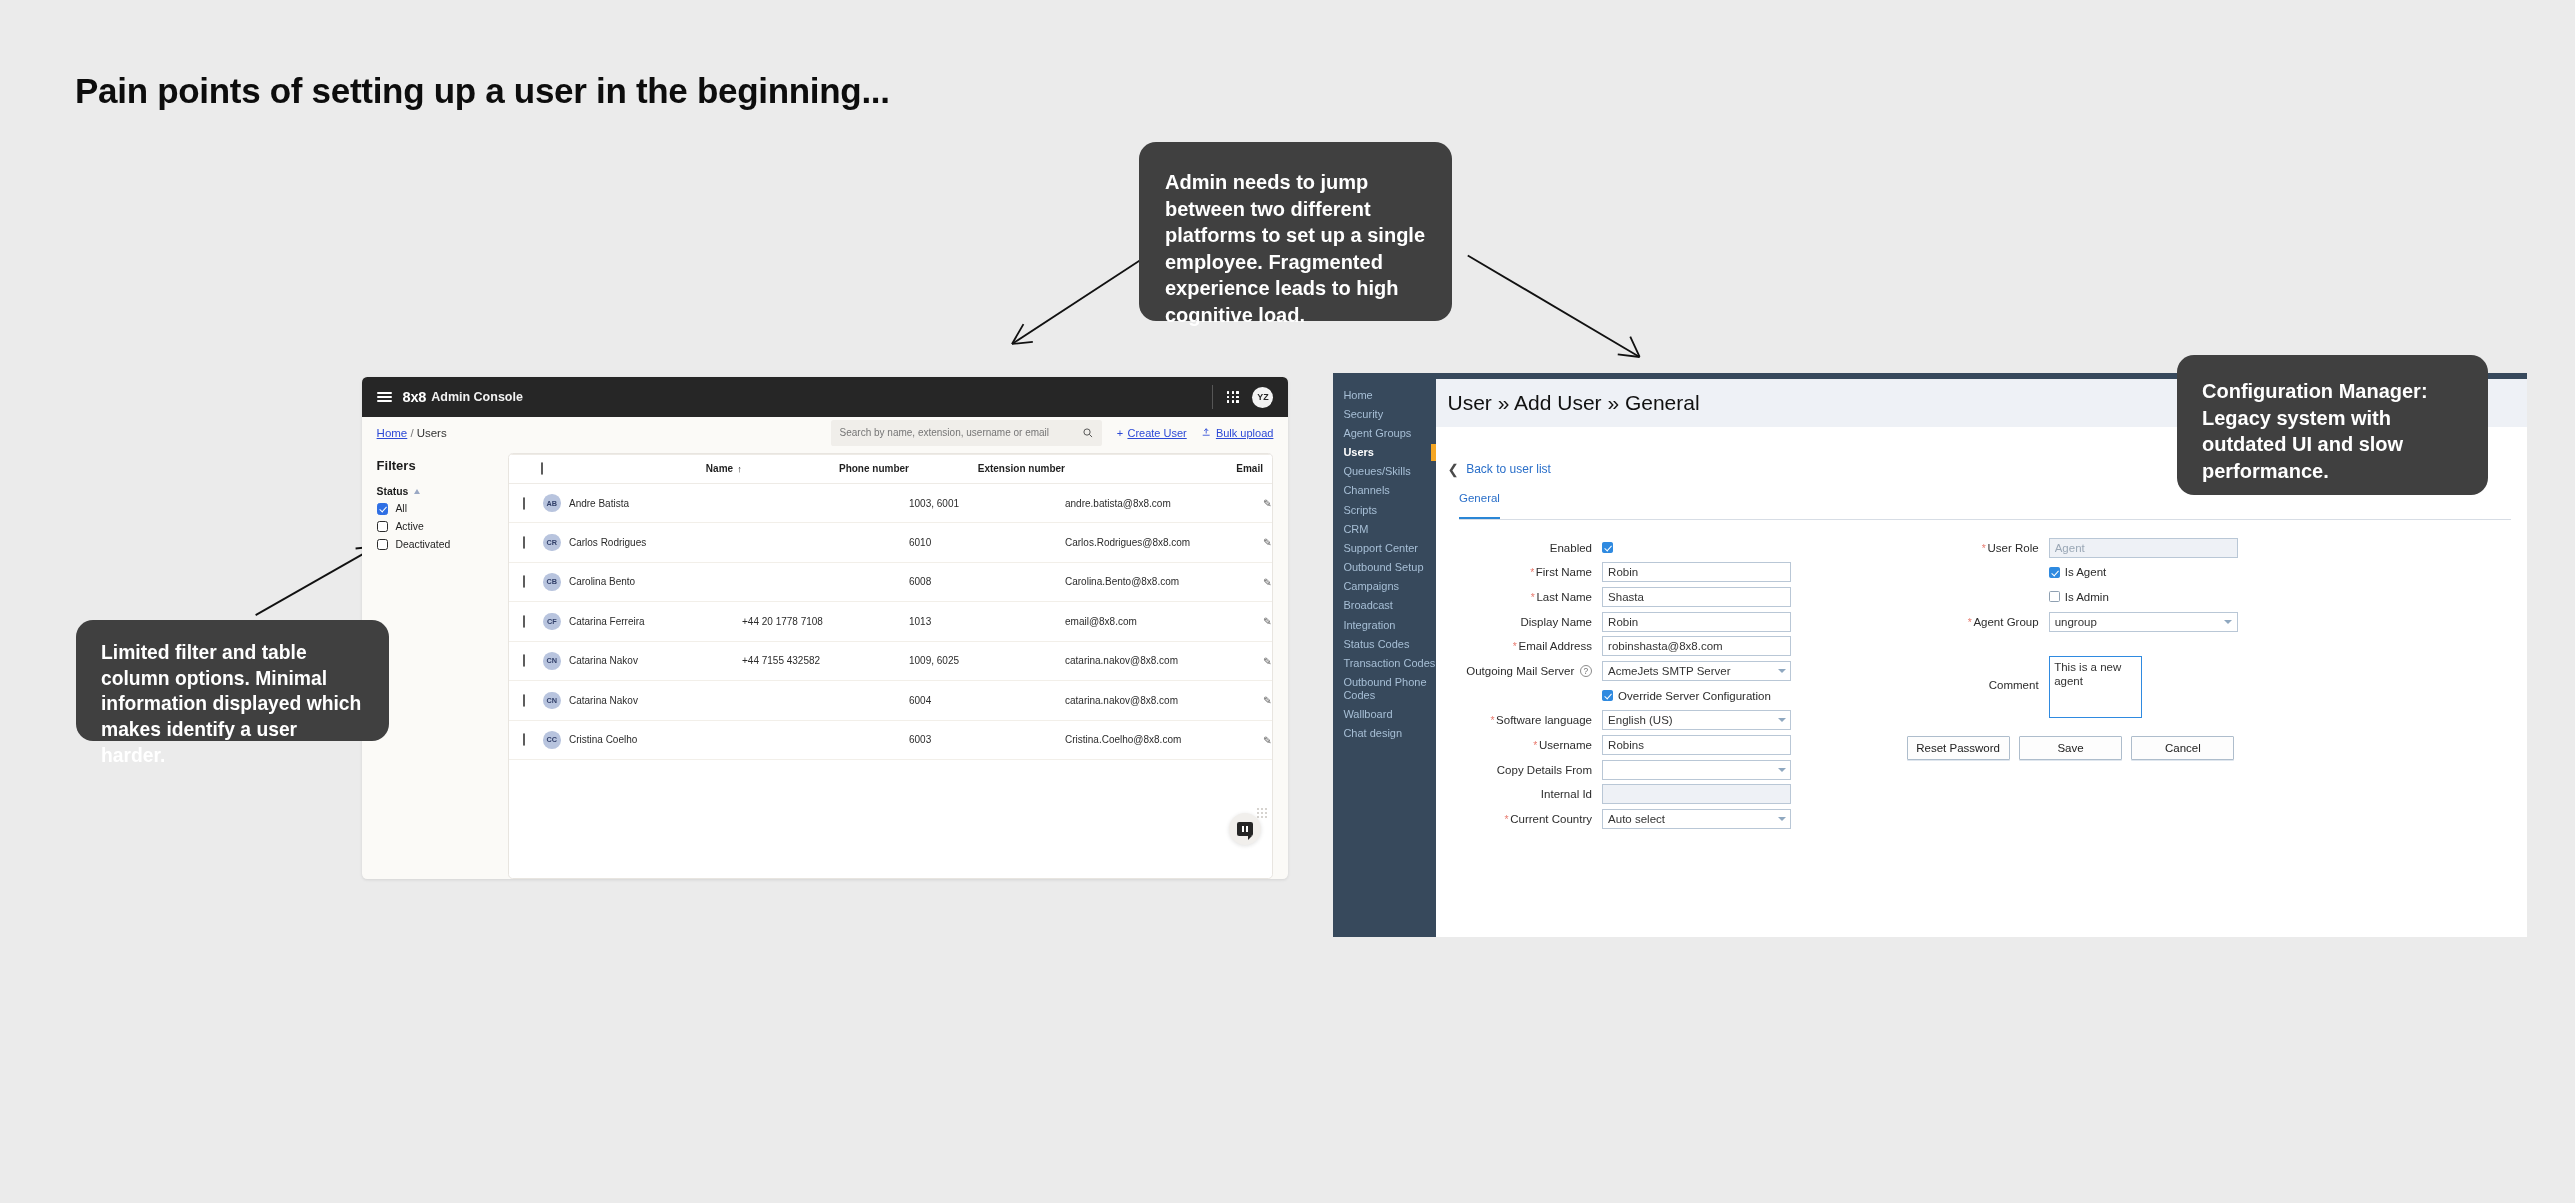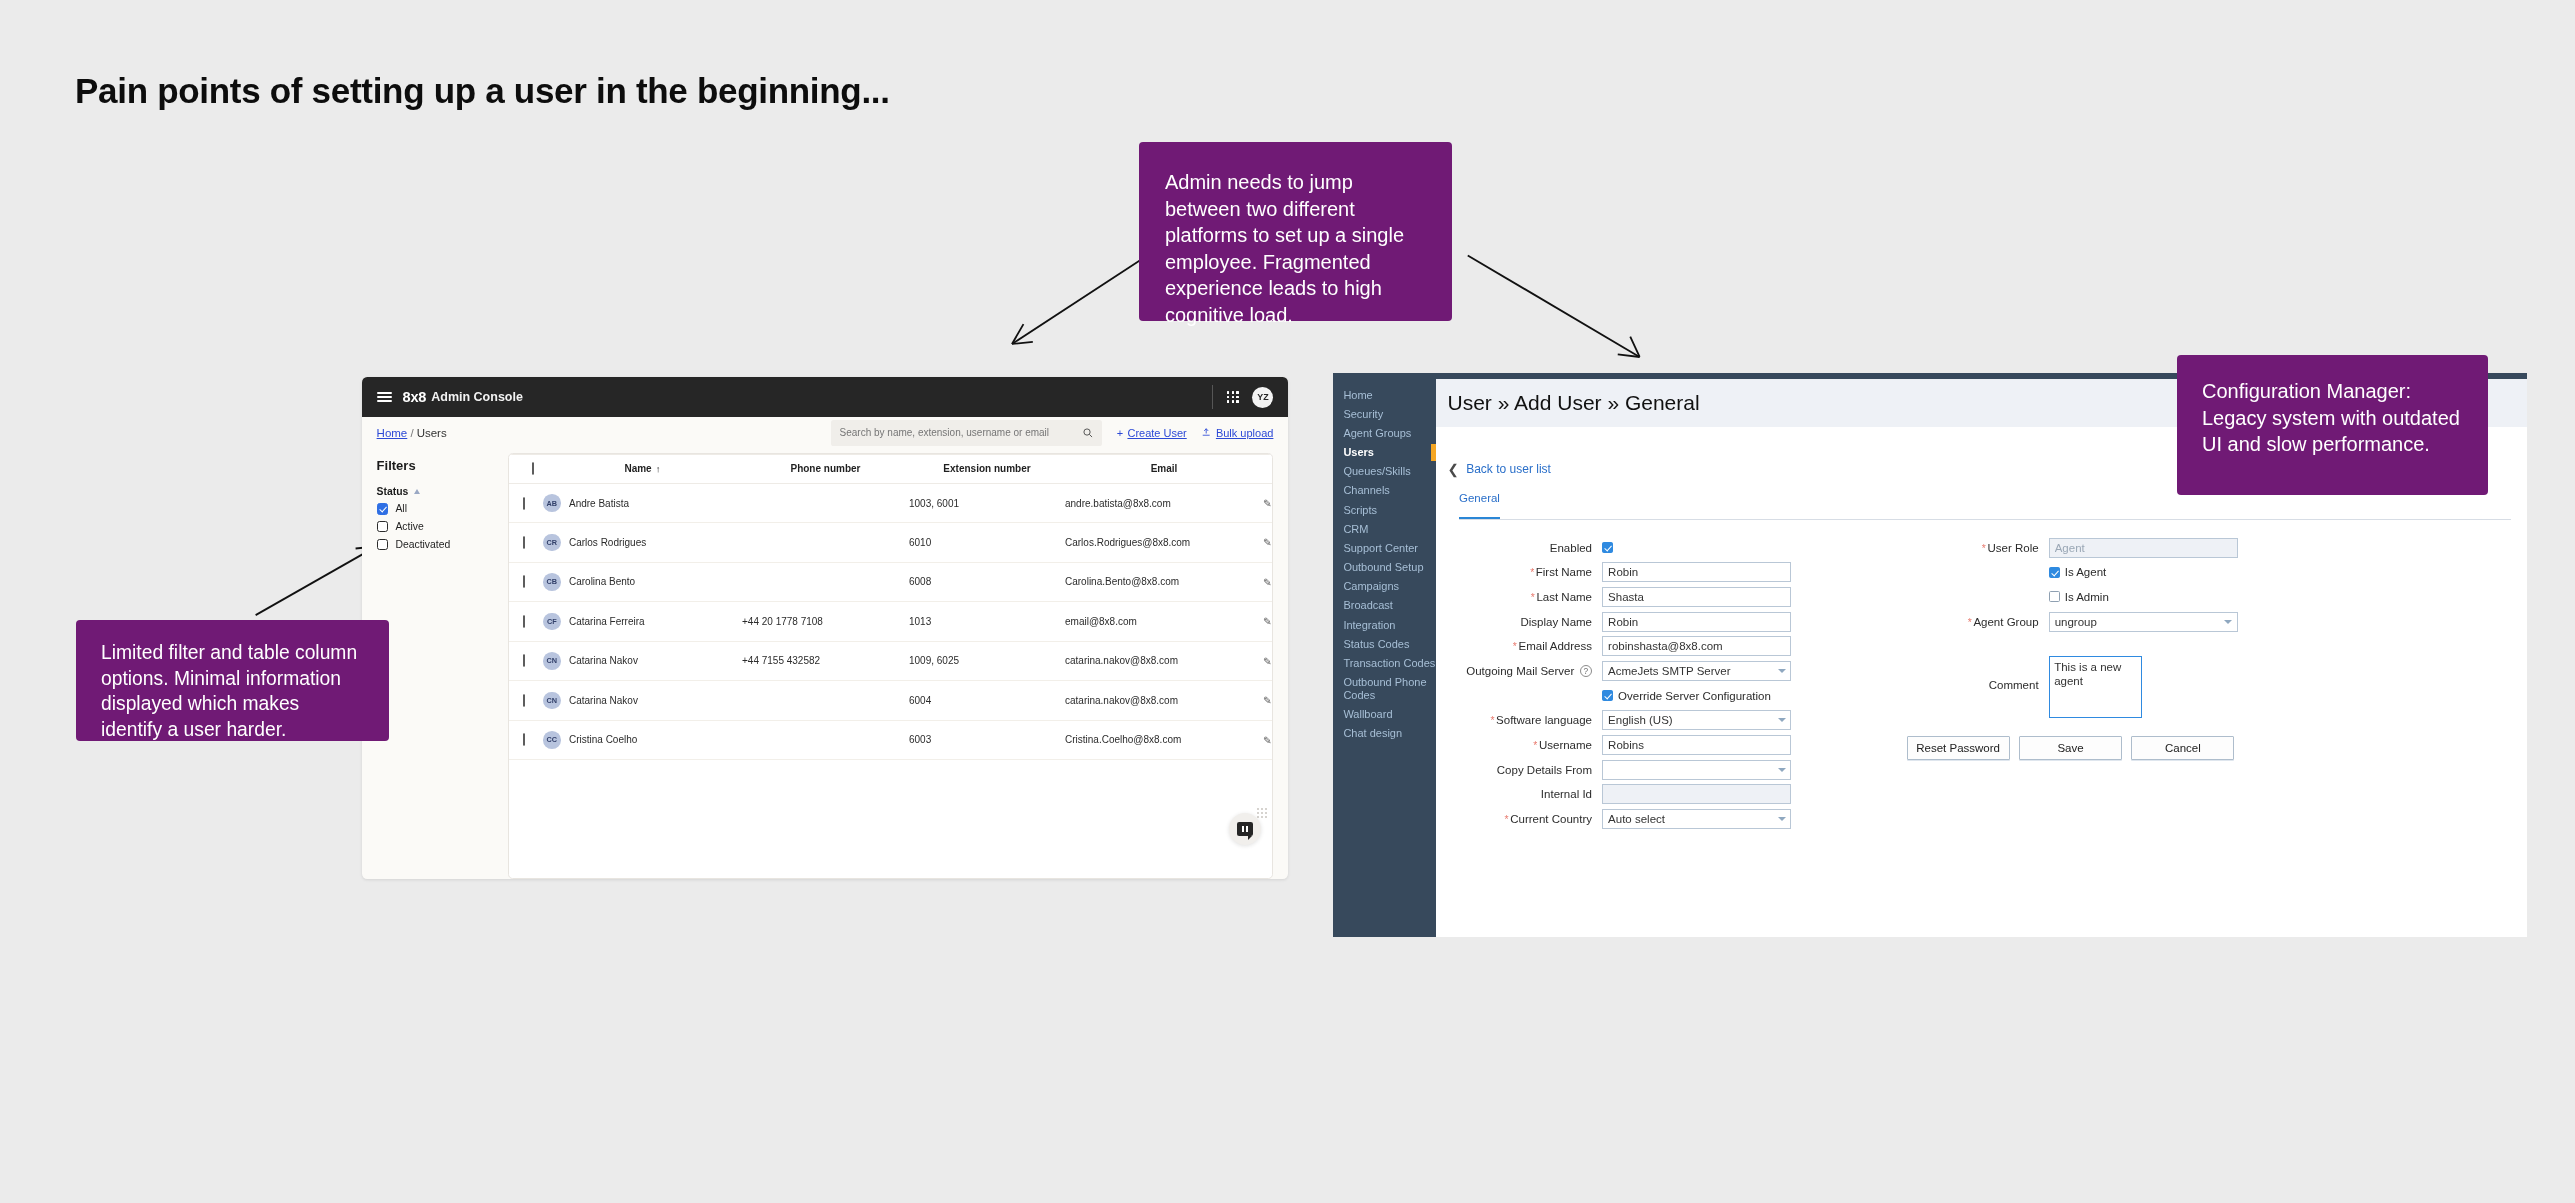--- a/index.html
+++ b/index.html
@@ -13,22 +13,22 @@
 
   
   #slide-title {
     position: absolute; left: 75px; top: 71px;
     font-size: 35px; font-weight: bold; color: #0d0d0d;
     letter-spacing: -0.3px; white-space: nowrap;
   }
 
   
   .callout {
-    position: absolute; background: #701a75; color: #ffffff;
-    border-radius: 4px; font-weight: normal; line-height: 1.33;
+    position: absolute; background: #404040; color: #ffffff;
+    border-radius: 17px; font-weight: bold; line-height: 1.33;
   }
   #callout-platforms { left: 1139px; top: 142px; width: 313px; height: 179px;
     padding: 27px 26px; font-size: 20px; }
   #callout-config { left: 2177px; top: 355px; width: 311px; height: 140px;
     padding: 23px 25px; font-size: 20px; }
   #callout-filters { left: 76px; top: 620px; width: 313px; height: 121px;
     padding: 20px 25px; font-size: 19.3px; }
 
   
   .arrow-svg { position: absolute; pointer-events: none; }
@@ -100,21 +100,21 @@
   }
   #table-head-bar { height: 30px; display: flex; align-items: center; padding: 0 13.6px; position: relative; }
   #showing-text { font-size: 11px; color: #2a2a2a; }
   #generate-report-btn {
     position: absolute; right: 9.4px; top: 4.2px; background: #262626; color: #fff;
     font-size: 9.4px; padding: 5.7px 9.4px; border-radius: 3.7px; border: none; cursor: pointer;
     font-family: "Liberation Sans", sans-serif;
   }
   table#users-table { width: 100%; border-collapse: collapse; table-layout: fixed; }
   #users-table th {
-    text-align: center; font-size: 10px; font-weight: bold; color: #1f1f1f;
+    text-align: right; font-size: 10px; font-weight: bold; color: #1f1f1f;
     padding: 8.3px 0; border-top: 0.5px solid #eeebe6; border-bottom: 0.5px solid #eeebe6;
   }
   #users-table td {
     font-size: 10px; color: #2b2b2b; padding: 10.4px 0;
     border-bottom: 0.5px solid #f2efe9; vertical-align: middle;
   }
   .col-cb { width: 34px; padding-left: 13.6px !important; }
   .col-name { width: 199px; }
   .col-phone { width: 167px; }
   .col-ext { width: 156px; }

